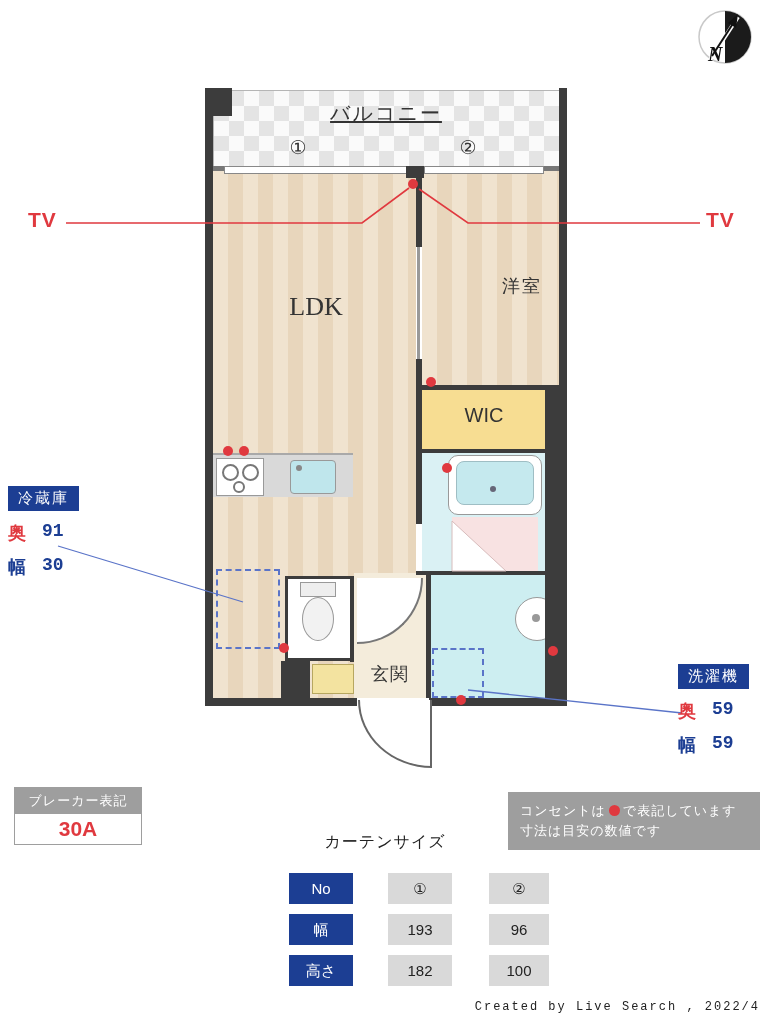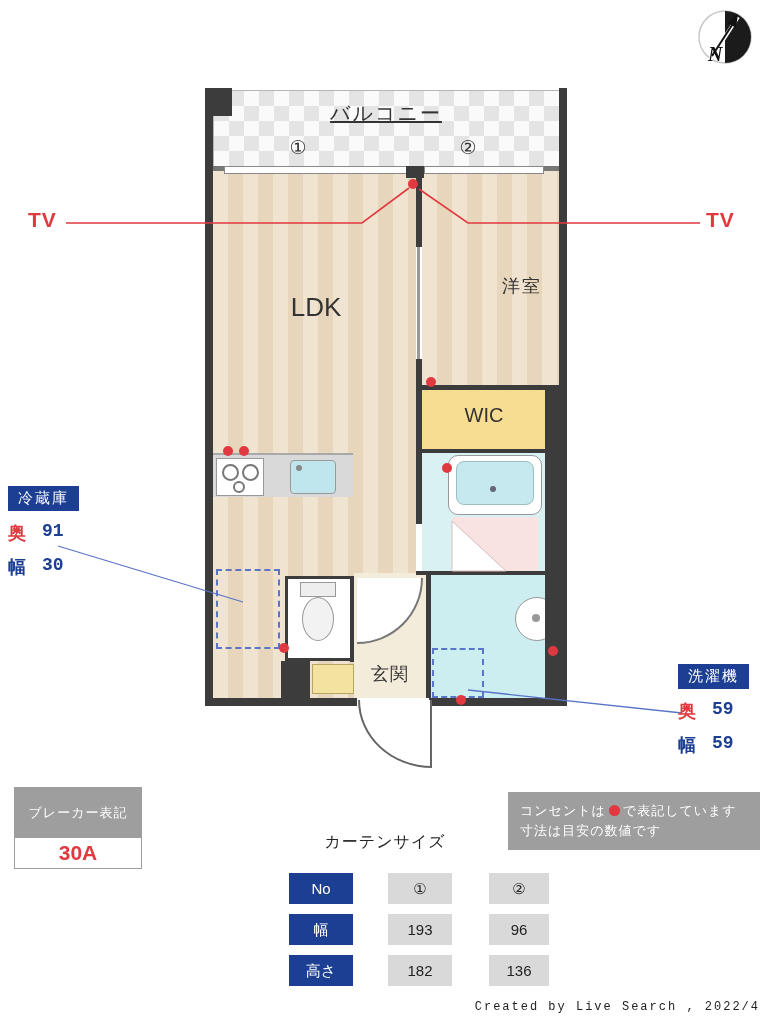--- a/index.html
+++ b/index.html
@@ -124,21 +124,21 @@
     <path d="M29,3 A26,26 0 0 1 29,55 Z" fill="#1b1b1b"></path>
     <line x1="14" y1="52" x2="42" y2="9" stroke="#ffffff" stroke-width="4"></line>
     <line x1="16" y1="48" x2="38" y2="14" stroke="#111111" stroke-width="2"></line>
     <polygon points="42,6 32,15 40,20" fill="#111111"></polygon>
     <text x="12" y="53" font-size="20" font-weight="bold" font-style="italic" font-family="Liberation Serif, serif" fill="#111">N</text>
   </svg>
 
   <div class="room-label" style="left:213px;top:100px;width:346px;font-size:20px;letter-spacing:2px;text-decoration:underline;">バルコニー</div>
   <div class="room-label" style="left:286px;top:136px;width:24px;font-size:19px;">①</div>
   <div class="room-label" style="left:456px;top:136px;width:24px;font-size:19px;">②</div>
-  <div class="room-label" style="left:278px;top:292px;width:76px;font-size:26px;">LDK</div>
+  <div class="room-label" style="left:278px;top:292px;width:76px;font-size:26px;font-family:Liberation Serif, serif;">LDK</div>
   <div class="room-label" style="left:470px;top:274px;width:72px;font-size:18px;letter-spacing:2px;text-align:right;">洋室</div>
   <div class="room-label" style="left:452px;top:404px;width:64px;font-size:20px;">WIC</div>
   <div class="room-label" style="left:360px;top:662px;width:60px;font-size:18px;letter-spacing:1px;">玄関</div>
 
   <div class="tv-label" style="left:28px;top:208px;">TV</div>
   <div class="tv-label" style="left:706px;top:208px;">TV</div>
 
   <div class="callout" style="left:8px;top:486px;">
     <span class="title">冷蔵庫</span>
     <div class="dim">
@@ -157,21 +157,21 @@
       <span class="lbl-red">奥</span>
       <span class="lbl-navy">59</span>
     </div>
     <div class="dim">
       <span class="lbl-navy">幅</span>
       <span class="lbl-navy">59</span>
     </div>
   </div>
 
   <div class="abs" style="left:14px;top:787px;width:126px;border:1px solid #9e9e9e;z-index:8;">
-    <div style="background:#9e9e9e;color:#fff;font-size:13px;text-align:center;padding:16px 0;letter-spacing:1px;">ブレーカー表記</div>
+    <div style="background:#9e9e9e;color:#fff;font-size:13px;text-align:center;padding:4px 0;letter-spacing:1px;">ブレーカー表記</div>
     <div style="background:#fff;color:#e0393f;font-size:21px;font-weight:bold;text-align:center;padding:3px 0;">30A</div>
   </div>
 
   <div class="abs" style="left:508px;top:792px;width:252px;background:#9e9e9e;color:#fff;font-size:13px;padding:9px 12px;line-height:20px;letter-spacing:1px;z-index:8;box-sizing:border-box;">
     <div>
       <span>コンセントは</span><span class="note-dot"></span><span>で表記しています</span>
     </div>
     <div>寸法は目安の数値です</div>
   </div>
 
@@ -184,19 +184,19 @@
       <div class="tbl-cell tbl-data2">②</div>
     </div>
     <div class="tbl-row">
       <div class="tbl-cell tbl-head">幅</div>
       <div class="tbl-cell tbl-data1">193</div>
       <div class="tbl-cell tbl-data2">96</div>
     </div>
     <div class="tbl-row">
       <div class="tbl-cell tbl-head">高さ</div>
       <div class="tbl-cell tbl-data1">182</div>
-      <div class="tbl-cell tbl-data2">136</div>
+      <div class="tbl-cell tbl-data2">100</div>
     </div>
   </div>
 
   <div class="abs" style="left:430px;top:1000px;width:330px;text-align:right;font-family:'Liberation Mono', monospace;font-size:12px;letter-spacing:2px;color:#222;z-index:8;">Created by Live Search , 2022/4</div>
 
 </div>
 
 </body></html>

